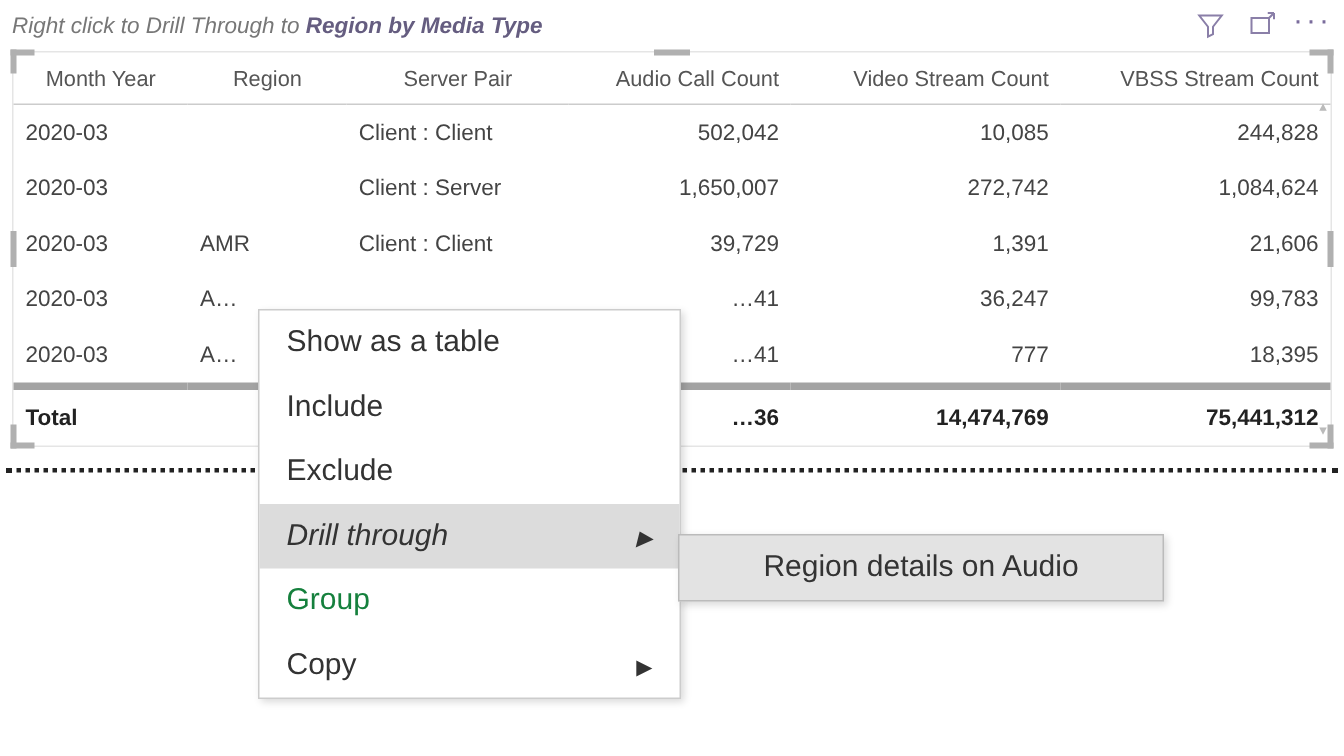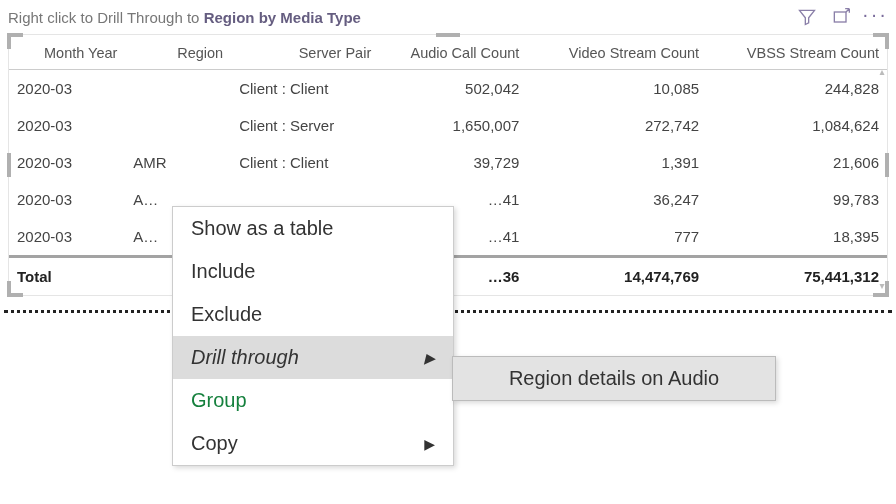--- a/index.html
+++ b/index.html
@@ -13,21 +13,21 @@
     background: #fff;
     position: relative;
   }
   .header {
     display: flex;
     align-items: center;
     padding: 4px 8px 4px 8px;
     color: #777;
     font-size: 15px;
   }
-  .header .hint { flex: 1; }
+  .header .hint { flex: 1; font-style: italic; }
   .header .hint b { color: #655d80; font-weight:600; }
   .header .iconbtn {
     width: 26px;
     height: 26px;
     display: flex;
     align-items: center;
     justify-content: center;
     margin-left: 8px;
     color: #8a7fa8;
   }
@@ -68,35 +68,35 @@
   .sidehandle.l { left:-2px; top:50%; transform:translateY(-50%); width:4px; height:24px; }
   .sidehandle.r { right:-2px; top:50%; transform:translateY(-50%); width:4px; height:24px; }
 
   table {
     width: 100%;
     border-collapse: collapse;
     font-size: 15px;
     color:#444;
   }
   thead th {
-    text-align: right;
+    text-align: center;
     font-weight: normal;
     color:#555;
     padding: 10px 8px 8px;
     border-bottom: 1px solid #ccc;
     font-size:14.5px;
     white-space:nowrap;
   }
   tbody td {
     padding: 10px 8px;
     white-space:nowrap;
   }
   .num { text-align: right; }
   tbody tr.total td {
-    border-top: 3px solid #a3a3a3;
+    border-top: 5px solid #a3a3a3;
     font-weight: 700;
     color:#222;
   }
   .col-mon{width:110px;}
   .col-reg{width:100px;}
   .col-srv{width:140px;}
   .col-a{width:140px;}
   .col-v{width:170px;}
   .col-vb{width:170px;}
 

